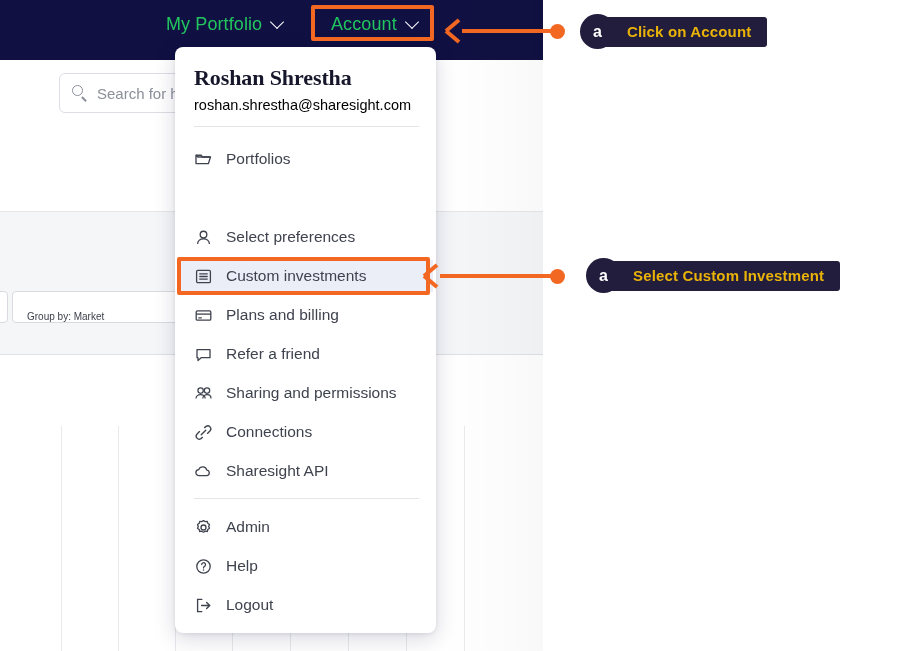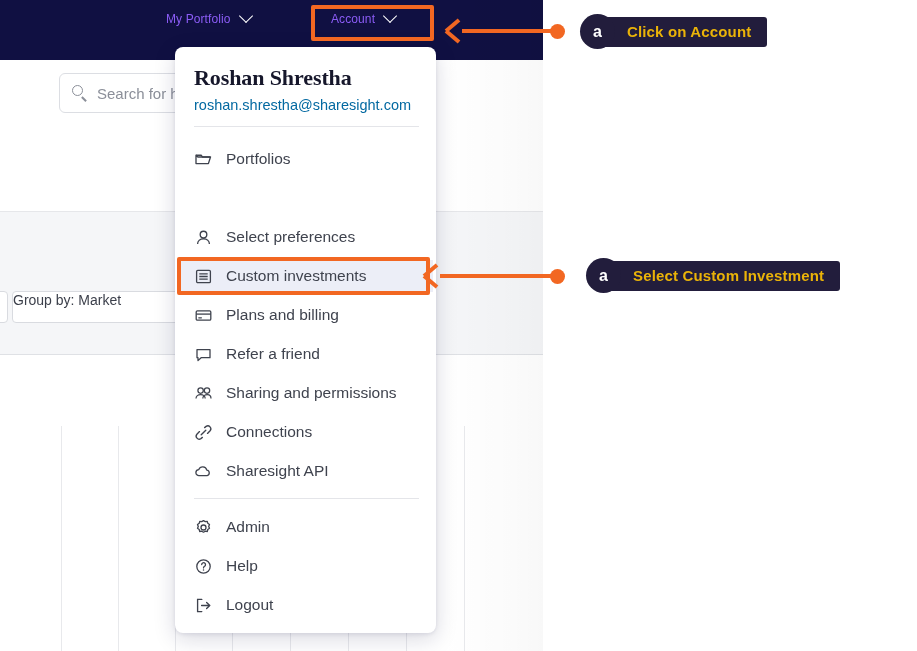--- a/index.html
+++ b/index.html
@@ -32,24 +32,24 @@
     left: 0; top: 0;
     width: 543px;
     height: 60px;
     background: #101042;
   }
   .nav-item {
     position: absolute;
     top: 12px;
     height: 24px;
     display: flex;
-    align-items: flex-start;
+    align-items: center;
     gap: 9px;
-    color: #8b5cf6;
-    font-size: 12px;
+    color: #22c55e;
+    font-size: 18px;
     letter-spacing: .1px;
     white-space: nowrap;
   }
   #nav-my-portfolio { left: 166px; }
   #nav-account      { left: 331px; }
   .chev {
     display: inline-block;
     width: 13px; height: 13px;
     position: relative;
     top: -2px;
@@ -128,25 +128,25 @@
   }
   #groupby-chip {
     position: absolute;
     left: 12px; top: 79px;
     height: 32px;
     min-width: 170px;
     background: #ffffff;
     border: 1px solid #d9dbe0;
     border-radius: 4px;
     display: flex;
-    align-items: flex-start;
-    padding: 0 0;
+    align-items: flex-end;
+    padding: 0 14px;
     box-sizing: border-box;
     color: #3b3f4a;
-    font-size: 14px;
+    font-size: 10px;
     white-space: nowrap;
   }
   #groupby-stub {
     position: absolute;
     left: -28px; top: 79px;
     width: 36px; height: 32px;
     background: #ffffff;
     border: 1px solid #d9dbe0;
     border-radius: 4px;
     box-sizing: border-box;
@@ -195,21 +195,21 @@
     font-weight: bold;
     font-size: 22px;
     color: #16172b;
     letter-spacing: -.1px;
     white-space: nowrap;
   }
   #menu-user-email {
     position: absolute;
     left: 19px; top: 50px;
     font-size: 14.5px;
-    color: #0369a1;
+    color: #000000;
     white-space: nowrap;
   }
   .menu-divider {
     position: absolute;
     left: 19px;
     width: 225px;
     height: 1px;
     background: #e4e5e9;
   }
   #divider-top    { top: 79px; }

